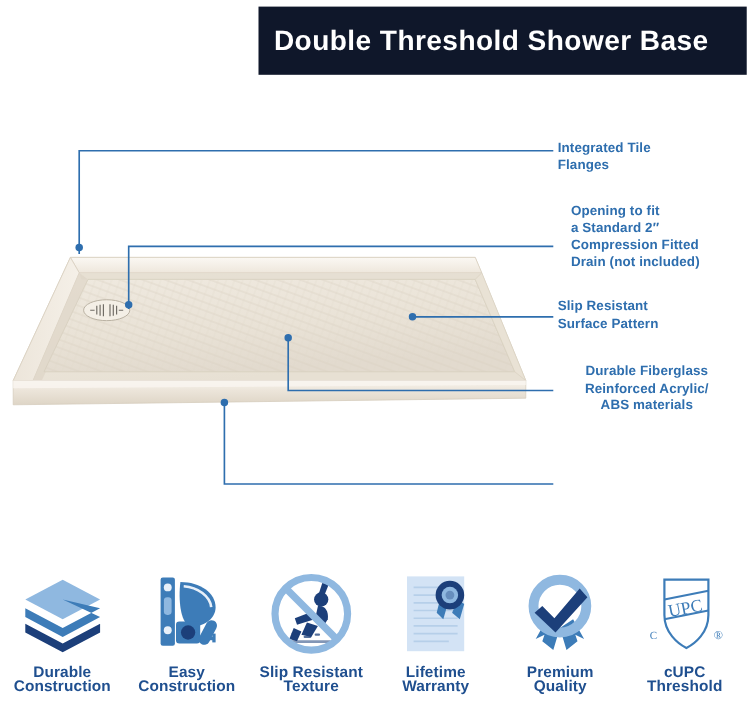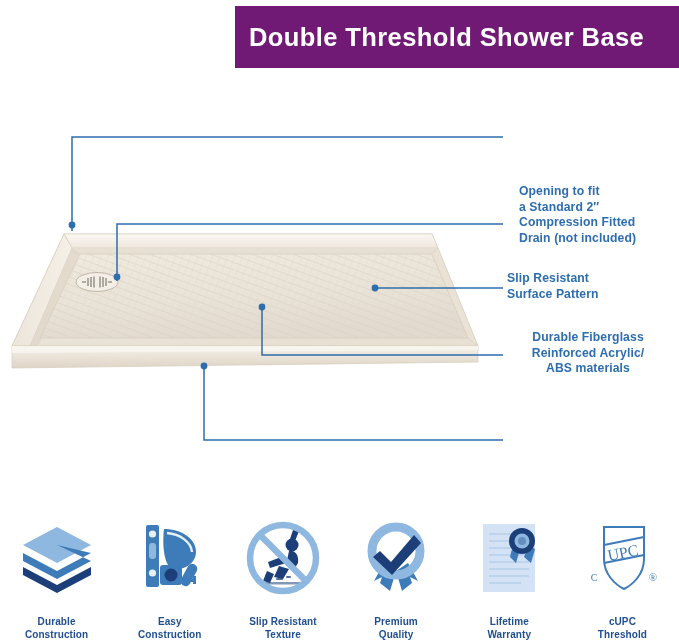--- a/index.html
+++ b/index.html
@@ -19,21 +19,21 @@
     overflow: hidden;
   }
 
   
   #title-banner {
     position: absolute;
     left: 235px;
     top: 6px;
     width: 444px;
     height: 62px;
-    background: #701a75;
+    background: #0f172a;
     display: flex;
     align-items: center;
     box-sizing: border-box;
     padding-left: 14px;
   }
   #title-text {
     color: #ffffff;
     font-size: 25.5px;
     font-weight: bold;
     letter-spacing: 0.4px;
@@ -89,23 +89,23 @@
     display: flex;
     flex-direction: column;
     align-items: center;
   }
   .feature-icon {
     width: 80px;
     height: 78px;
     display: block;
   }
   .feature-label {
-    margin-top: 18px;
+    margin-top: 7px;
     color: #1f4f8f;
-    font-size: 10px;
+    font-size: 14px;
     font-weight: bold;
     line-height: 13.4px;
     text-align: center;
     white-space: pre-line;
     letter-spacing: 0.1px;
   }
 </style>
 </head>
 <body>
 
@@ -193,20 +193,22 @@
     </g>
     <g fill="#2e6eae">
       <circle cx="72" cy="225" r="3.4"></circle>
       <circle cx="117" cy="277" r="3.4"></circle>
       <circle cx="375" cy="288" r="3.4"></circle>
       <circle cx="262" cy="307" r="3.4"></circle>
       <circle cx="204" cy="366" r="3.4"></circle>
     </g>
   </svg>
 
+  <div class="callout" id="callout-0">Integrated Tile
+Flanges</div>
   <div class="callout" id="callout-1">Opening to fit
 a Standard 2″
 Compression Fitted
 Drain (not included)</div>
   <div class="callout" id="callout-2">Slip Resistant
 Surface Pattern</div>
   <div class="callout" id="callout-3">Durable Fiberglass
 Reinforced Acrylic/
 ABS materials</div>
 
@@ -262,36 +264,20 @@
           <rect x="43" y="57" width="5" height="2" rx="1"></rect>
         </g>
 
         <rect x="18" y="63" width="40" height="2.6" rx="1.3" fill="#1c3f7a" opacity="0.55"></rect>
 
         <circle cx="40" cy="39" r="33" fill="none" stroke="#8fb8e0" stroke-width="6.5"></circle>
         <line x1="17" y1="16" x2="63" y2="62" stroke="#8fb8e0" stroke-width="6.5" stroke-linecap="butt"></line>
       </svg>
       <div class="feature-label">Slip Resistant
 Texture</div>
-    </div>
-
-    <div class="feature">
-      <svg class="feature-icon" viewBox="0 0 80 78">
-
-        <g fill="#3d7cb8">
-          <polygon points="28,44 40,52 34,72 24,64 26,58 18,62"></polygon>
-          <polygon points="52,44 40,52 46,72 56,64 54,58 62,62"></polygon>
-        </g>
-
-        <circle cx="40" cy="32" r="24" fill="none" stroke="#8fb8e0" stroke-width="9"></circle>
-
-        <path d="M 24,32 L 35,43 L 58,16 L 65,24 L 36,56 L 17,38 Z" fill="#1c3f7a"></path>
-      </svg>
-      <div class="feature-label">Premium
-Quality</div>
     </div>
 
     <div class="feature">
       <svg class="feature-icon" viewBox="0 0 80 78">
         <rect x="14" y="5" width="52" height="68" fill="#d3e3f5"></rect>
         <g stroke="#b6cfe9" stroke-width="1.5">
           <line x1="20" y1="15" x2="60" y2="15"></line>
           <line x1="20" y1="22" x2="44" y2="22"></line>
           <line x1="20" y1="29" x2="44" y2="29"></line>
           <line x1="20" y1="36" x2="60" y2="36"></line>
@@ -309,20 +295,36 @@
         <circle cx="53" cy="22" r="13" fill="#1c3f7a"></circle>
         <circle cx="53" cy="22" r="7.5" fill="#8fb8e0"></circle>
         <circle cx="53" cy="22" r="4" fill="#1c3f7a" opacity="0.35"></circle>
       </svg>
       <div class="feature-label">Lifetime
 Warranty</div>
     </div>
 
     <div class="feature">
       <svg class="feature-icon" viewBox="0 0 80 78">
+
+        <g fill="#3d7cb8">
+          <polygon points="28,44 40,52 34,72 24,64 26,58 18,62"></polygon>
+          <polygon points="52,44 40,52 46,72 56,64 54,58 62,62"></polygon>
+        </g>
+
+        <circle cx="40" cy="32" r="24" fill="none" stroke="#8fb8e0" stroke-width="9"></circle>
+
+        <path d="M 24,32 L 35,43 L 58,16 L 65,24 L 36,56 L 17,38 Z" fill="#1c3f7a"></path>
+      </svg>
+      <div class="feature-label">Premium
+Quality</div>
+    </div>
+
+    <div class="feature">
+      <svg class="feature-icon" viewBox="0 0 80 78">
         <path d="M 22,8 L 62,8 L 62,40 C 62,56 50,66 42,70 C 34,66 22,56 22,40 Z" fill="none" stroke="#3d7cb8" stroke-width="2"></path>
         <line x1="22" y1="26" x2="62" y2="18" stroke="#3d7cb8" stroke-width="1.8"></line>
         <line x1="22" y1="44" x2="62" y2="36" stroke="#3d7cb8" stroke-width="1.8"></line>
         <text x="42" y="39" fill="#3d7cb8" font-family="Liberation Serif, serif" font-size="16" text-anchor="middle" transform="rotate(-11 42 39)">UPC</text>
         <text x="12" y="62" fill="#3d7cb8" font-family="Liberation Serif, serif" font-size="10" text-anchor="middle">C</text>
         <text x="71" y="62" fill="#3d7cb8" font-family="Liberation Serif, serif" font-size="11" text-anchor="middle">®</text>
       </svg>
       <div class="feature-label">cUPC
 Threshold</div>
     </div>

